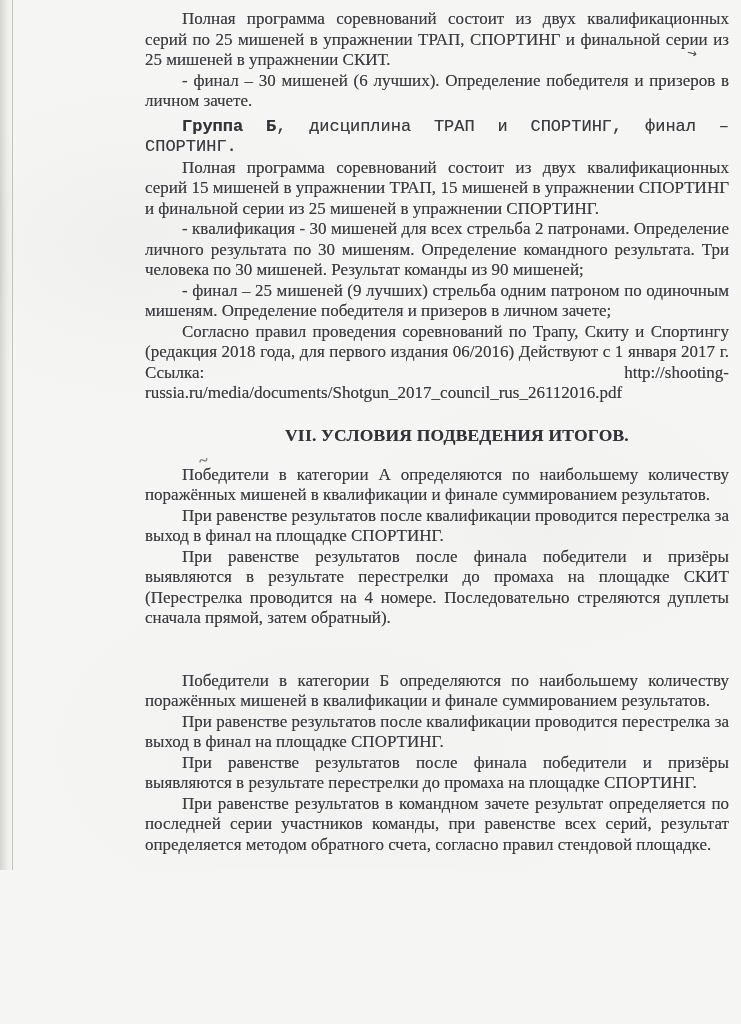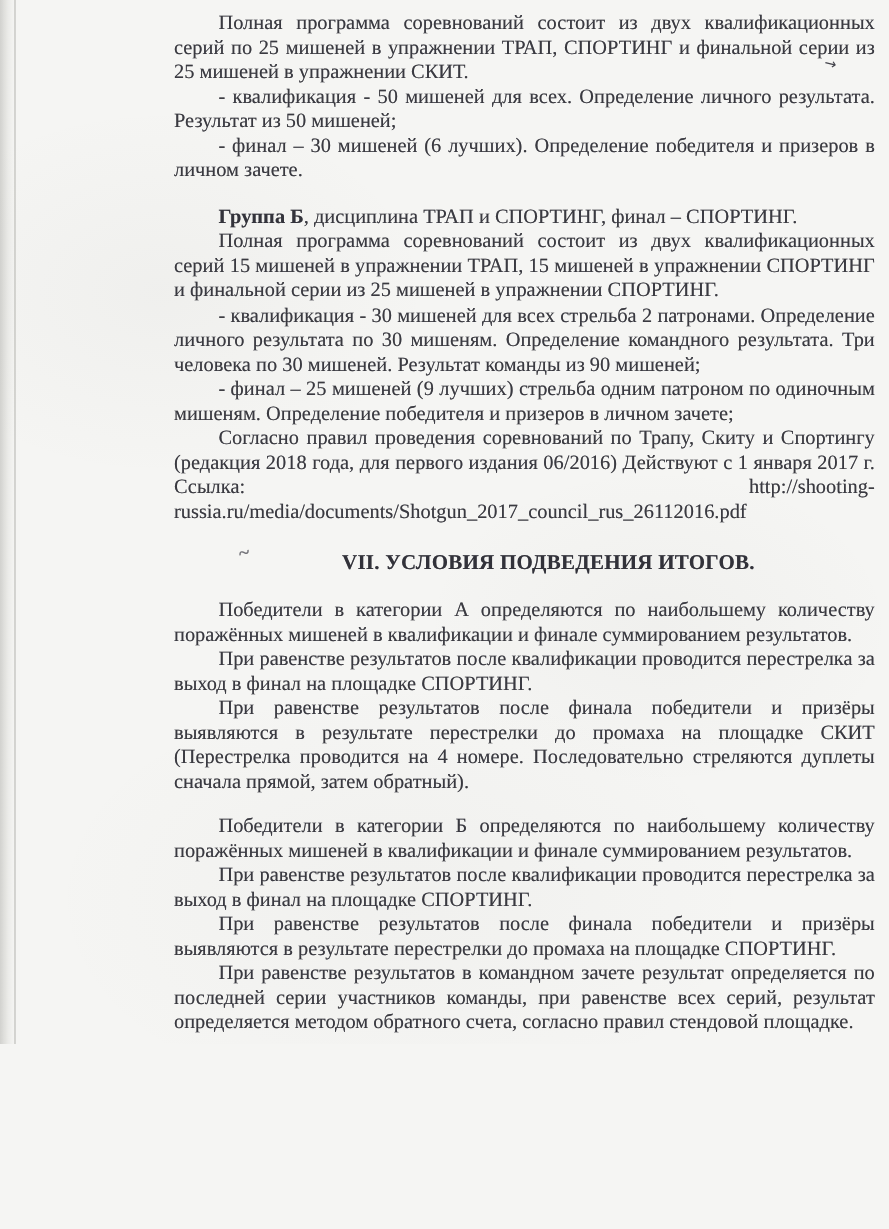--- a/index.html
+++ b/index.html
@@ -39,22 +39,22 @@
     line-height: 20.5px;
     text-align: justify;
     text-indent: 37px;
     overflow-wrap: break-word;
     text-shadow: 0 0 0.45px rgba(58,58,65,0.55);
   }
   .para b {
     font-weight: bold;
     color: #33333b;
   }
-  .mt-blank { margin-top: 18px; }
-  .mt-results { margin-top: 16px; }
+  .mt-blank { margin-top: 5px; font-family: Liberation Mono, monospace; }
+  .mt-results { margin-top: 42px; }
   .heading {
     font-size: 17.5px;
     line-height: 21px;
     font-weight: bold;
     text-align: center;
     letter-spacing: 0.2px;
     color: #32323a;
     margin: 21px 0 19px 0;
     transform: translateX(20px);
     text-shadow: 0 0 0.45px rgba(50,50,58,0.55);
@@ -97,21 +97,20 @@
 </head>
 <body>
 
 <div class="page">
 
   <div class="edge-strip"></div>
 
   <div class="text-block">
 
     <p class="para">Полная программа соревнований состоит из двух квалификационных серий по 25 мишеней в упражнении ТРАП, СПОРТИНГ и финальной серии из 25 мишеней в упражнении СКИТ.</p>
-    <p class="para">- квалификация - 50 мишеней для всех. Определение личного результата. Результат из 50 мишеней;</p>
     <p class="para">- финал – 30 мишеней (6 лучших). Определение победителя и призеров в личном зачете.</p>
 
     <p class="para mt-blank"><b>Группа Б</b><span>, дисциплина ТРАП и СПОРТИНГ, финал – СПОРТИНГ.</span></p>
     <p class="para">Полная программа соревнований состоит из двух квалификационных серий 15 мишеней в упражнении ТРАП, 15 мишеней в упражнении СПОРТИНГ и финальной серии из 25 мишеней в упражнении СПОРТИНГ.</p>
     <p class="para">- квалификация - 30 мишеней для всех стрельба 2 патронами. Определение личного результата по 30 мишеням. Определение командного результата. Три человека по 30 мишеней. Результат команды из 90 мишеней;</p>
     <p class="para">- финал – 25 мишеней (9 лучших) стрельба одним патроном по одиночным мишеням. Определение победителя и призеров в личном зачете;</p>
     <p class="para">Согласно правил проведения соревнований по Трапу, Скиту и Спортингу (редакция 2018 года, для первого издания 06/2016) Действуют с 1 января 2017 г. Ссылка: http://shooting-russia.ru/media/documents/Shotgun_2017_council_rus_26112016.pdf</p>
 
     <h2 class="heading">VII. УСЛОВИЯ ПОДВЕДЕНИЯ ИТОГОВ.</h2>
 

